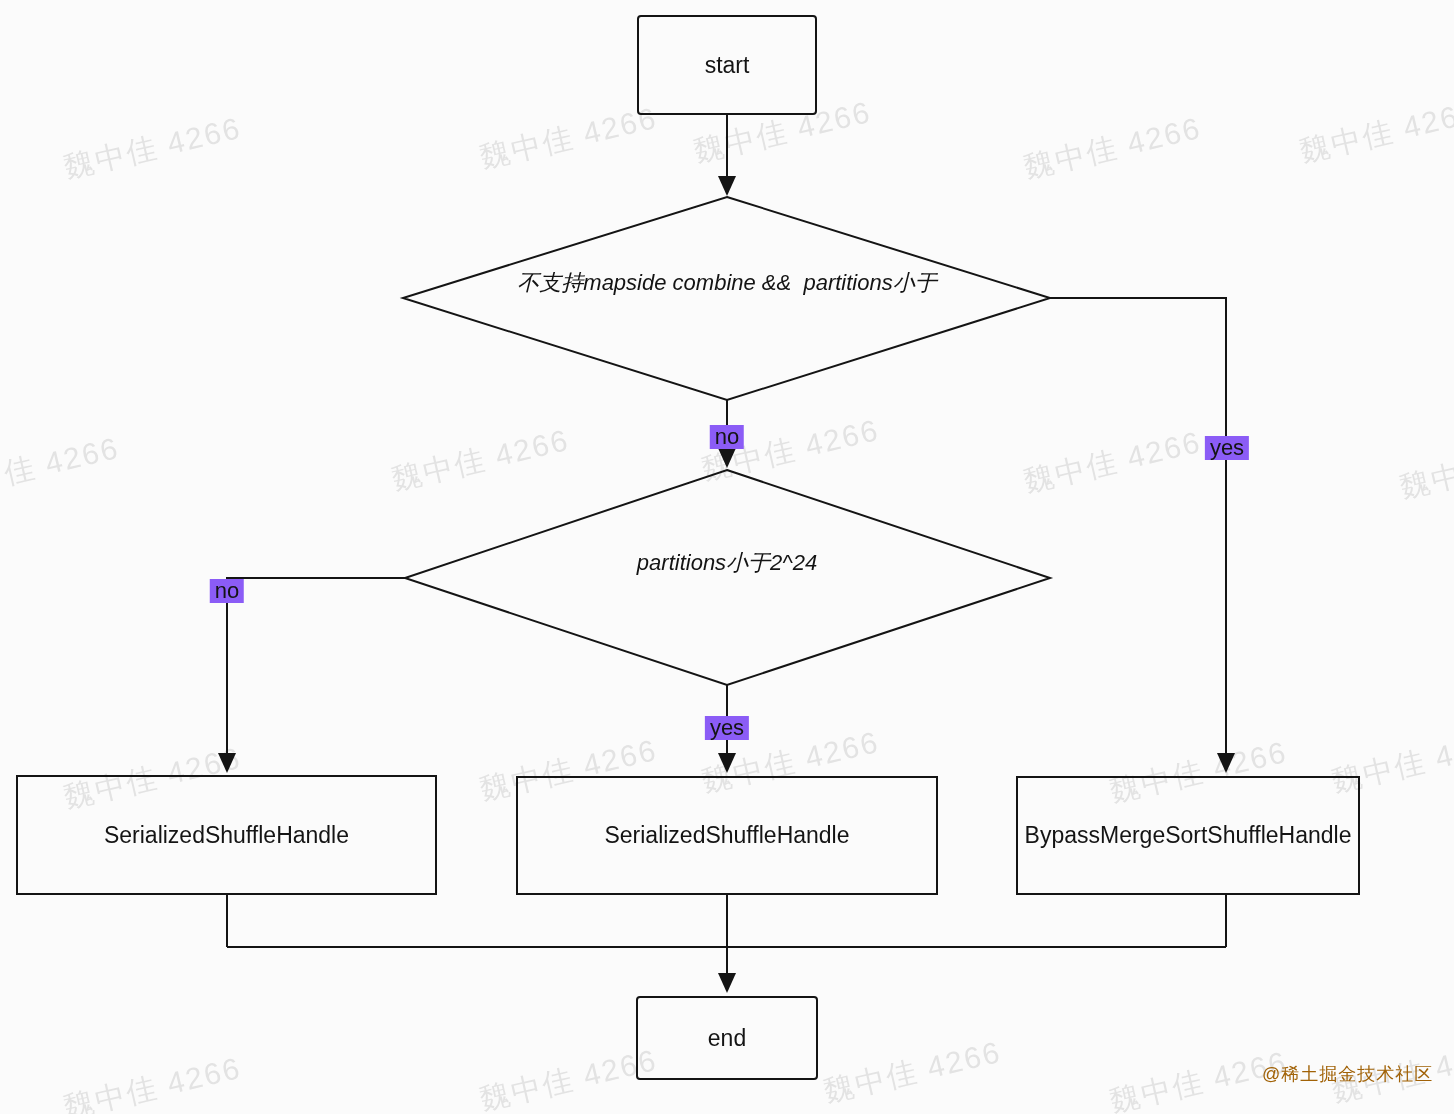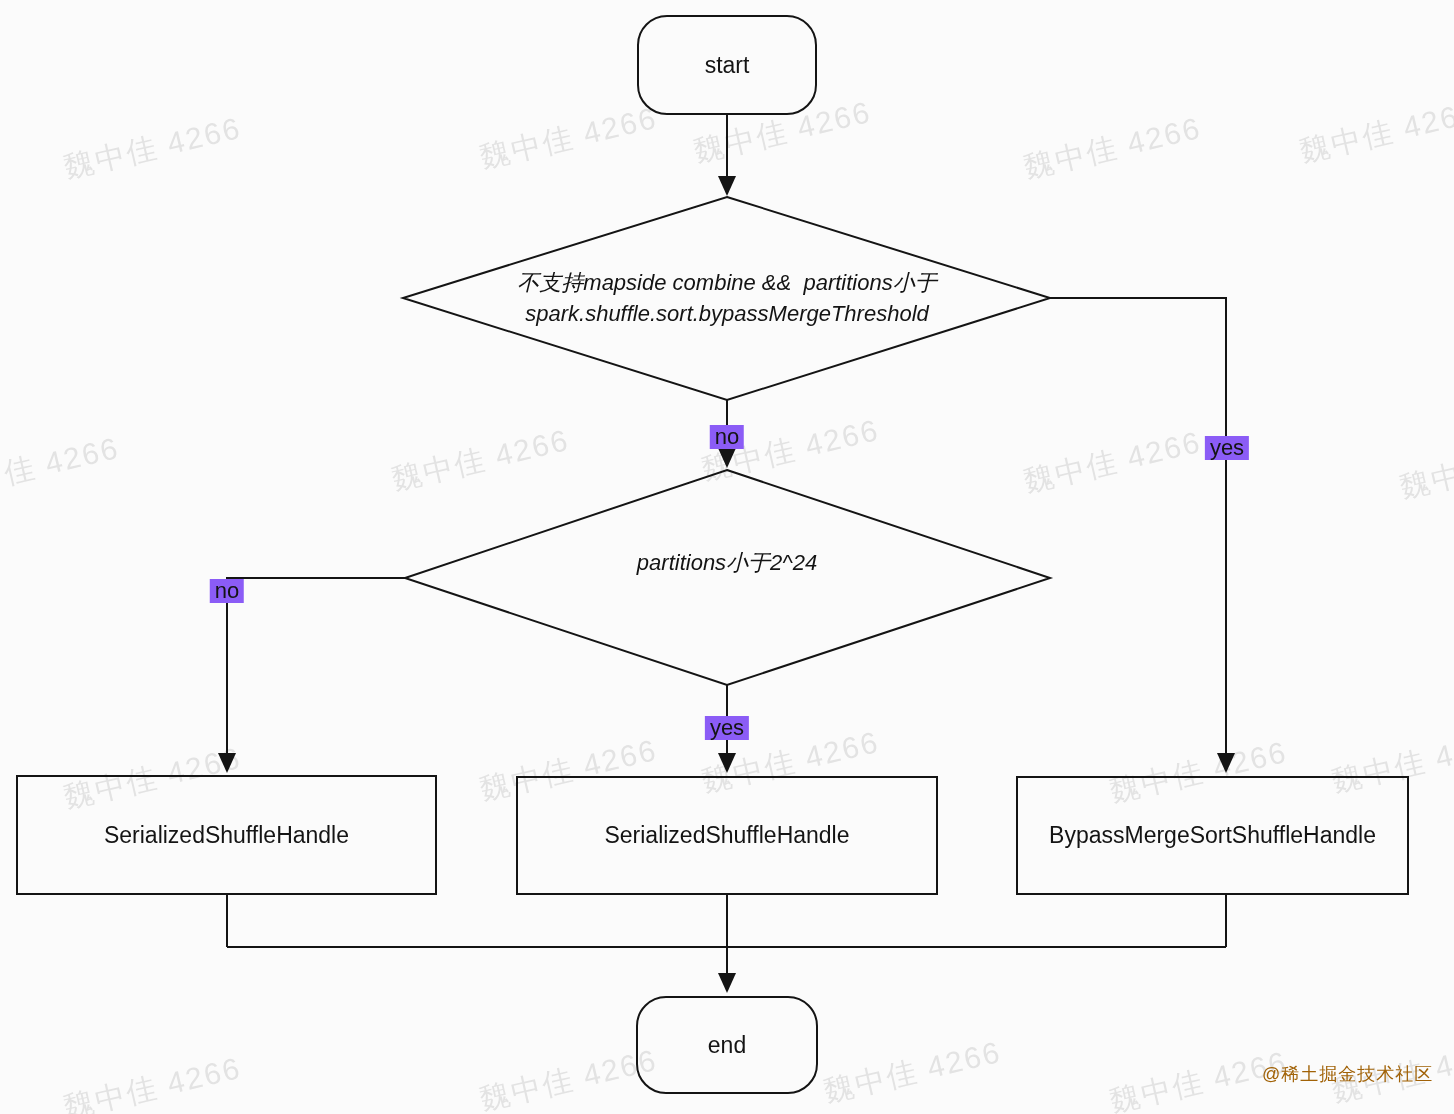--- a/index.html
+++ b/index.html
@@ -35,21 +35,21 @@
   .node {
     position: absolute;
     box-sizing: border-box;
     border: 2px solid #141414;
     display: flex;
     align-items: center;
     justify-content: center;
     font-size: 23px;
     background: transparent;
   }
-  .rounded { border-radius: 30px; }
+  .rounded { border-radius: 4px; }
   
   .dtext {
     position: absolute;
     width: 700px;
     text-align: center;
     font-size: 22px;
     line-height: 31px;
   }
   .dline { white-space: pre-wrap; font-style: italic; }
   
@@ -122,42 +122,41 @@
     <line x1="227" y1="895" x2="227" y2="947"></line>
     <line x1="1226" y1="895" x2="1226" y2="947"></line>
     <line x1="227" y1="947" x2="1226" y2="947"></line>
     <line x1="727" y1="895" x2="727" y2="991" marker-end="url(#arrow)"></line>
   </svg>
 
   <div class="node rounded" style="left:637px; top:15px; width:180px; height:100px;">
     <span>start</span>
   </div>
 
-  <div class="node rounded" style="left:636px; top:996px; width:182px; height:98px;">
+  <div class="node rounded" style="left:636px; top:996px; width:182px; height:84px;">
     <span>end</span>
   </div>
 
   <div class="dtext" style="left:377px; top:267px;">
     <div class="dline">不支持mapside combine &amp;&amp;  partitions小于</div>
-    <div class="dline">spark.shuffle.sort.bypassMergeThreshold</div>
   </div>
 
   <div class="dtext" style="left:377px; top:547px;">
     <div class="dline">partitions小于2^24</div>
   </div>
 
   <div class="node" style="left:16px; top:775px; width:421px; height:120px;">
     <span>SerializedShuffleHandle</span>
   </div>
 
   <div class="node" style="left:516px; top:776px; width:422px; height:119px;">
     <span>SerializedShuffleHandle</span>
   </div>
 
-  <div class="node" style="left:1016px; top:776px; width:393px; height:119px;">
+  <div class="node" style="left:1016px; top:776px; width:344px; height:119px;">
     <span>BypassMergeSortShuffleHandle</span>
   </div>
 
   <span class="elabel" style="left:727px; top:437px;">no</span>
 
   <span class="elabel" style="left:1227px; top:448px;">yes</span>
 
   <span class="elabel" style="left:227px; top:591px;">no</span>
 
   <span class="elabel" style="left:727px; top:728px;">yes</span>

